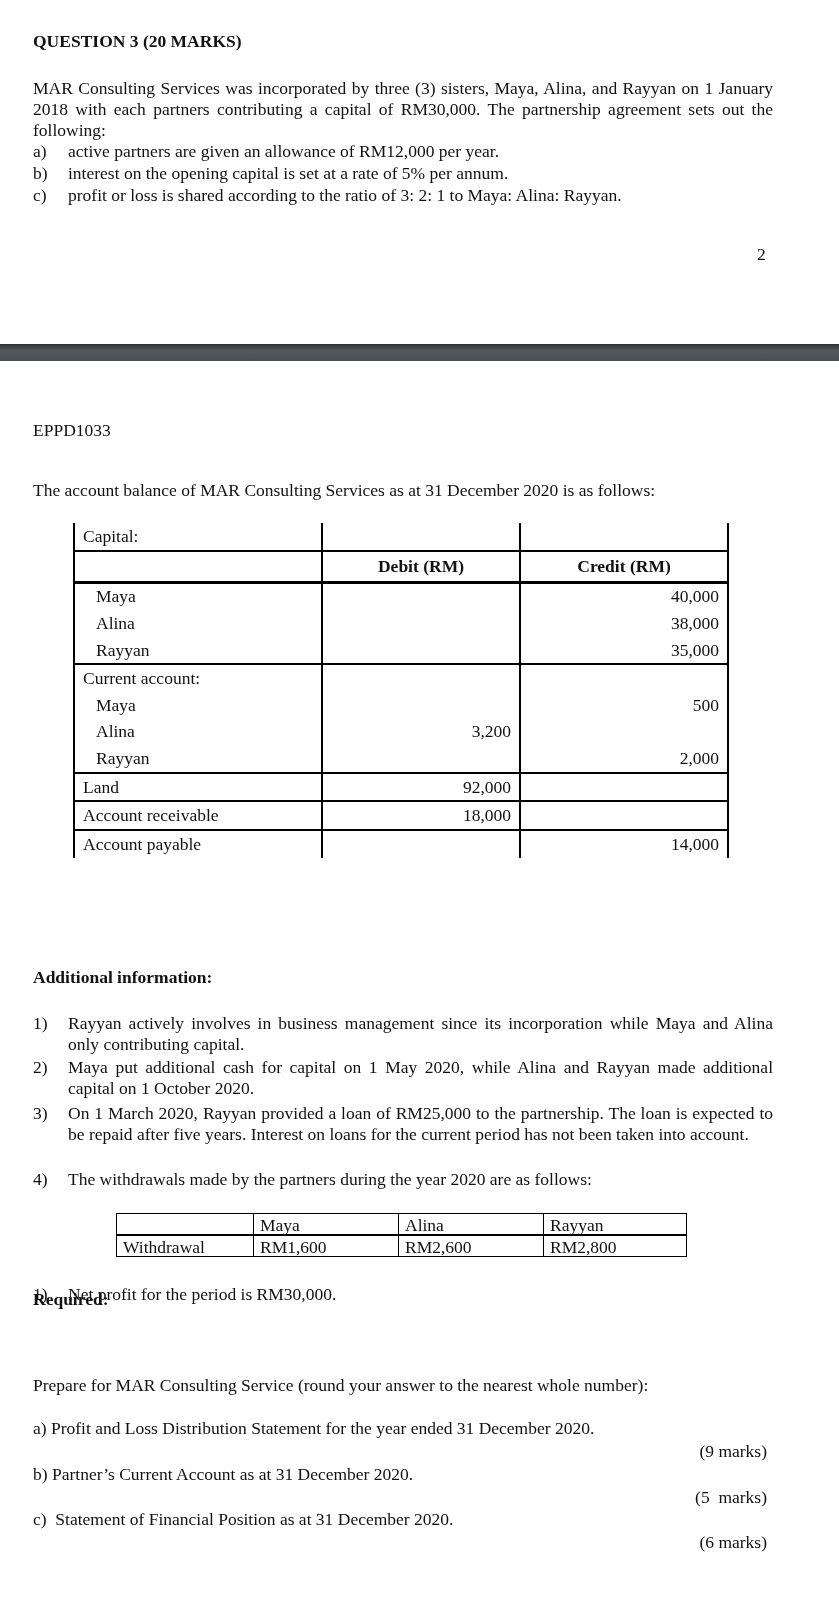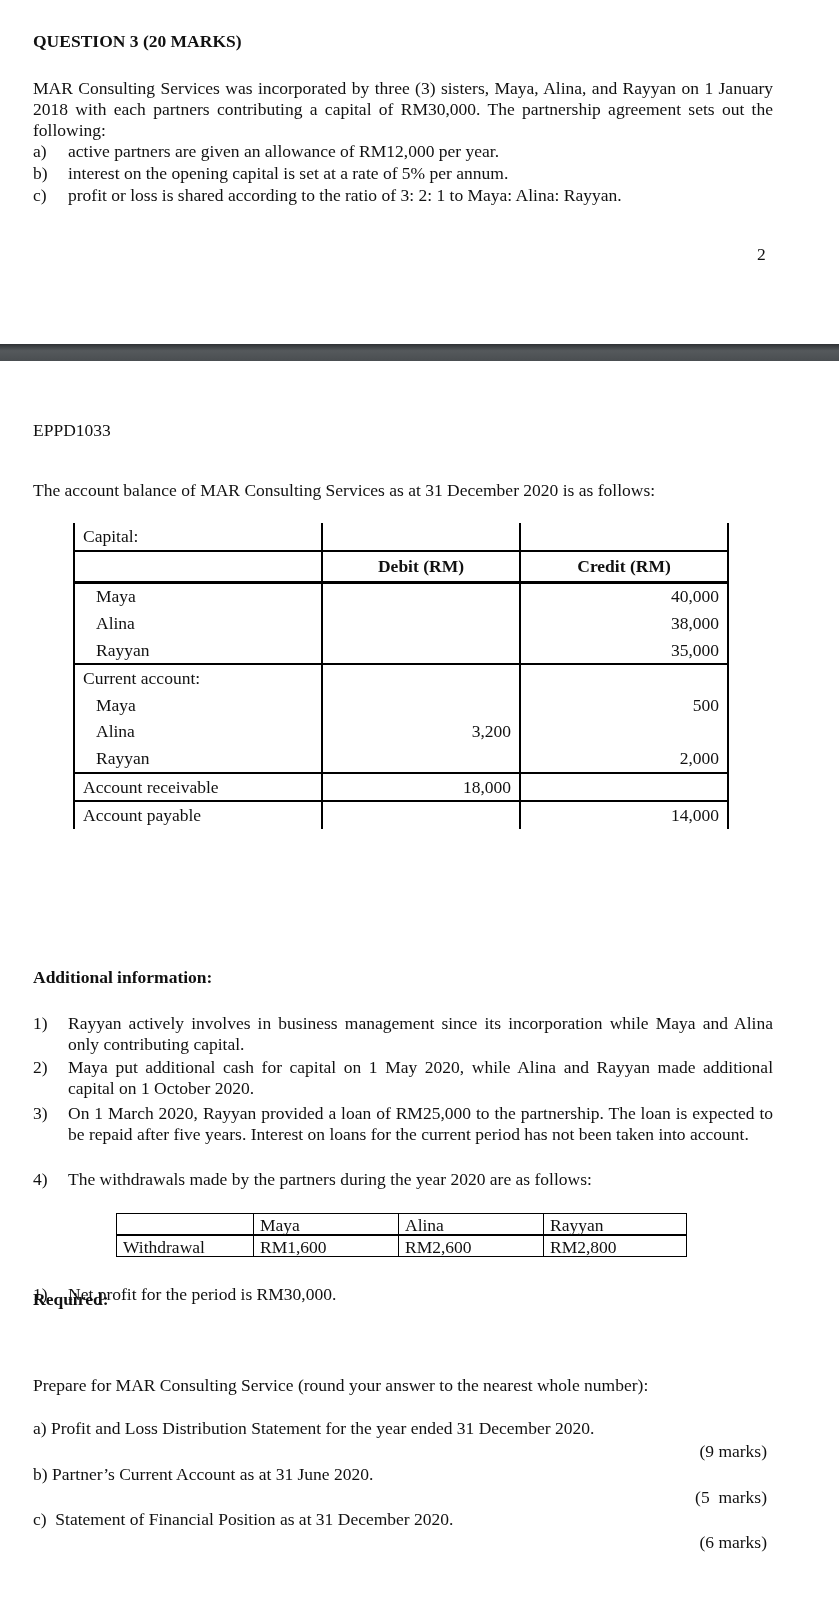--- a/index.html
+++ b/index.html
@@ -107,20 +107,25 @@
     <td class="indent">Alina</td>
     <td class="num">3,200</td>
     <td class="num"></td>
   </tr>
   <tr>
     <td class="indent">Rayyan</td>
     <td class="num"></td>
     <td class="num">2,000</td>
   </tr>
   <tr class="single">
+    <td>Land</td>
+    <td class="num">92,000</td>
+    <td class="num"></td>
+  </tr>
+  <tr class="single">
     <td>Account receivable</td>
     <td class="num">18,000</td>
     <td class="num"></td>
   </tr>
   <tr class="single">
     <td>Account payable</td>
     <td class="num"></td>
     <td class="num">14,000</td>
   </tr>
 </tbody>
@@ -167,17 +172,17 @@
   <span class="txt">Net profit for the period is RM30,000.</span>
 </div>
 
 <div class="abs bold" style="left:33px; top:1289px;">Required:</div>
 
 <div class="abs" style="left:33px; top:1375px;">Prepare for MAR Consulting Service (round your answer to the nearest whole number):</div>
 
 <div class="abs" style="left:33px; top:1418px;">a) Profit and Loss Distribution Statement for the year ended 31 December 2020.</div>
 <div class="marks" style="top:1441px;">(9 marks)</div>
 
-<div class="abs" style="left:33px; top:1464px;">b) Partner’s Current Account as at 31 June 2020.</div>
+<div class="abs" style="left:33px; top:1464px;">b) Partner’s Current Account as at 31 December 2020.</div>
 <div class="marks" style="top:1487px; white-space:pre;">(5  marks)</div>
 
 <div class="abs" style="left:33px; top:1509px; white-space:pre;">c)  Statement of Financial Position as at 31 December 2020.</div>
 <div class="marks" style="top:1532px;">(6 marks)</div>
 
 </body></html>

